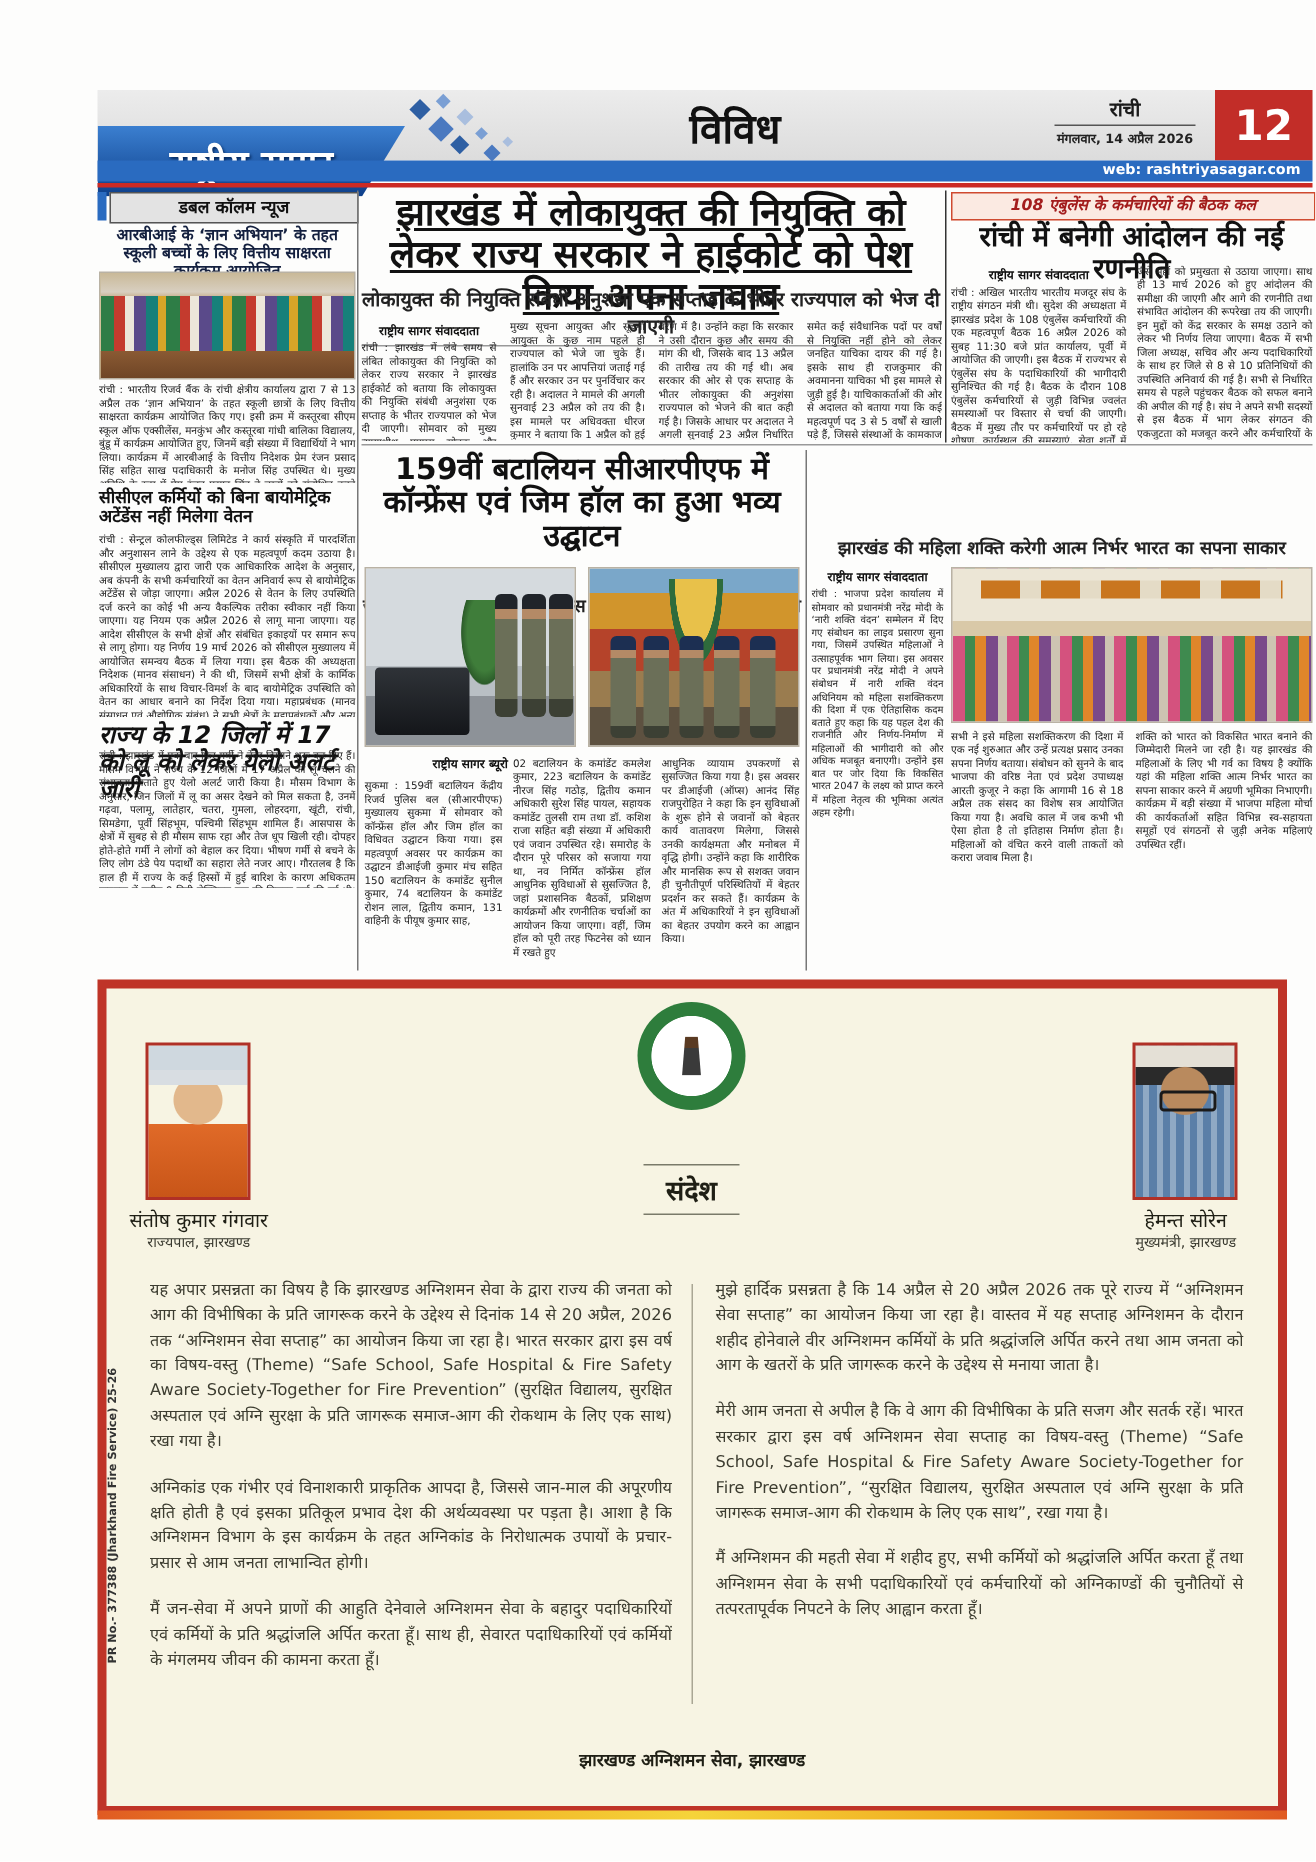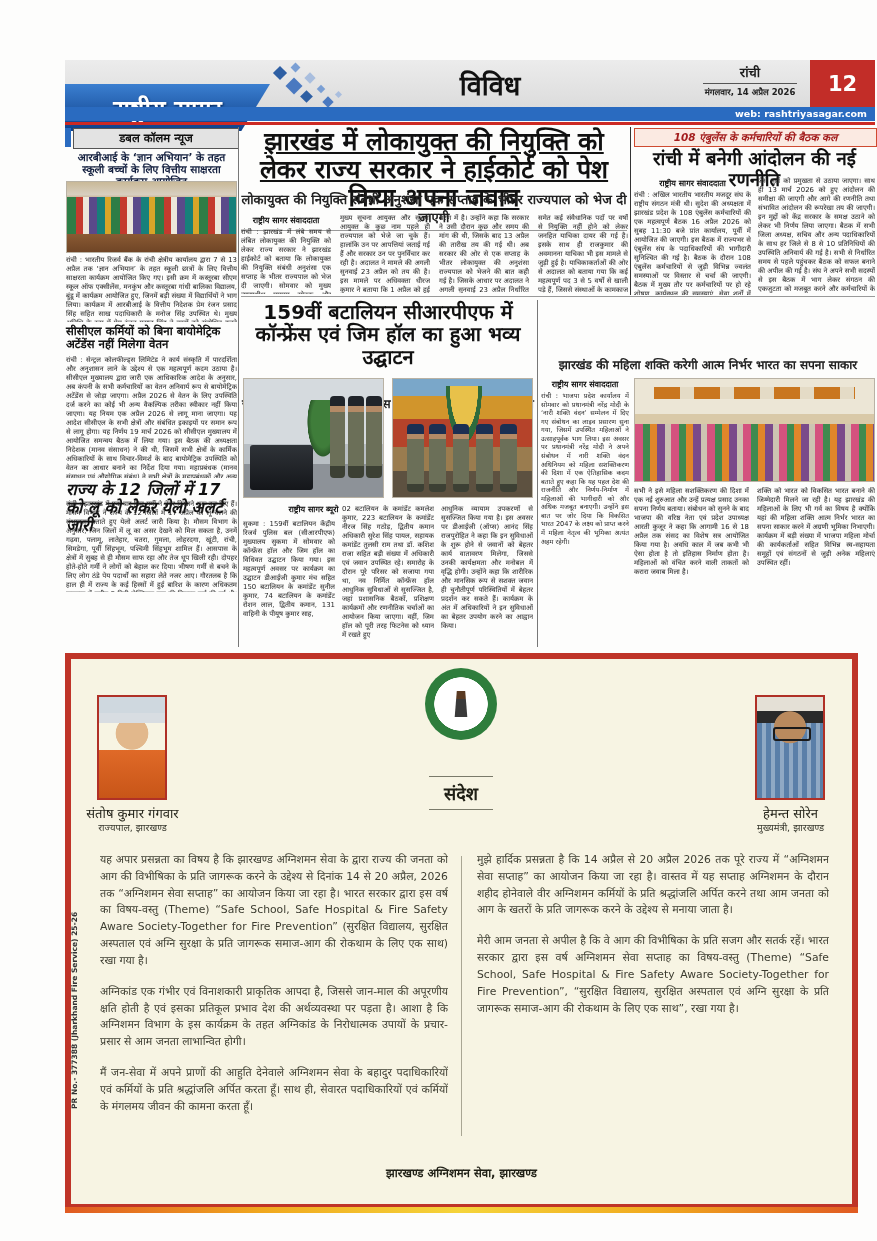--- a/index.html
+++ b/index.html
@@ -13,21 +13,21 @@
             clip-path:polygon(0 0,100% 0,86% 100%,0 100%);
             display:flex;align-items:center;justify-content:center;margin-top:24px;}
   .logo-text{color:#fff;font-weight:bold;font-size:25px;text-shadow:1px 1px 2px #062a5e;}
   .diamond{position:absolute;background:#4a79c0;transform:rotate(45deg);}
   .section-title{left:380px;top:66px;width:220px;text-align:center;font-size:27px;font-weight:bold;color:#111;}
   .dateblock{left:695px;top:63px;width:110px;text-align:center;}
   .date-city{font-size:13px;font-weight:bold;}
   .date-line{border-top:1px solid #555;margin:2px 8px;}
   .date-date{font-size:8.5px;font-weight:bold;color:#222;}
   .pageno{left:810px;top:60px;width:65px;height:47px;background:#c22d28;color:#fff;
-          display:flex;align-items:center;justify-content:center;font-size:21px;font-weight:bold;}
+          display:flex;align-items:center;justify-content:center;font-size:28px;font-weight:bold;}
   .webbar{left:65px;top:107px;width:810px;height:14px;background:#2a6bc0;color:#fff;
           font-size:9.5px;font-weight:bold;text-align:right;line-height:14px;padding-right:8px;box-sizing:border-box;}
   .redline{left:65px;top:122px;width:810px;height:3px;background:#cc2a24;}
   
   .kicker-box{background:#fbeae2;border:1px solid #cf4a30;color:#a31d1d;font-weight:bold;
               font-size:10.5px;text-align:center;line-height:17px;}
   .headline{font-weight:bold;color:#111;text-align:center;line-height:1.12;}
   .headline.navy{color:#14203f;}
   .subhead{font-weight:bold;color:#222;text-align:center;}
   .byline{font-weight:bold;font-size:8px;text-align:center;color:#111;margin-bottom:3px;}
@@ -204,16 +204,17 @@
 
   <div class="abs ad-col" style="left:100px;top:852px;width:348px;height:288px;overflow:hidden;">
     <p>यह अपार प्रसन्नता का विषय है कि झारखण्ड अग्निशमन सेवा के द्वारा राज्य की जनता को आग की विभीषिका के प्रति जागरूक करने के उद्देश्य से दिनांक 14 से 20 अप्रैल, 2026 तक “अग्निशमन सेवा सप्ताह” का आयोजन किया जा रहा है। भारत सरकार द्वारा इस वर्ष का विषय-वस्तु (Theme) “Safe School, Safe Hospital &amp; Fire Safety Aware Society-Together for Fire Prevention” (सुरक्षित विद्यालय, सुरक्षित अस्पताल एवं अग्नि सुरक्षा के प्रति जागरूक समाज-आग की रोकथाम के लिए एक साथ) रखा गया है।</p>
     <p>अग्निकांड एक गंभीर एवं विनाशकारी प्राकृतिक आपदा है, जिससे जान-माल की अपूरणीय क्षति होती है एवं इसका प्रतिकूल प्रभाव देश की अर्थव्यवस्था पर पड़ता है। आशा है कि अग्निशमन विभाग के इस कार्यक्रम के तहत अग्निकांड के निरोधात्मक उपायों के प्रचार-प्रसार से आम जनता लाभान्वित होगी।</p>
     <p>मैं जन-सेवा में अपने प्राणों की आहुति देनेवाले अग्निशमन सेवा के बहादुर पदाधिकारियों एवं कर्मियों के प्रति श्रद्धांजलि अर्पित करता हूँ। साथ ही, सेवारत पदाधिकारियों एवं कर्मियों के मंगलमय जीवन की कामना करता हूँ।</p>
   </div>
   <div class="abs ad-vdiv" style="left:461px;top:856px;height:280px;"></div>
   <div class="abs ad-col" style="left:477px;top:852px;width:352px;height:288px;overflow:hidden;">
     <p>मुझे हार्दिक प्रसन्नता है कि 14 अप्रैल से 20 अप्रैल 2026 तक पूरे राज्य में “अग्निशमन सेवा सप्ताह” का आयोजन किया जा रहा है। वास्तव में यह सप्ताह अग्निशमन के दौरान शहीद होनेवाले वीर अग्निशमन कर्मियों के प्रति श्रद्धांजलि अर्पित करने तथा आम जनता को आग के खतरों के प्रति जागरूक करने के उद्देश्य से मनाया जाता है।</p>
     <p>मेरी आम जनता से अपील है कि वे आग की विभीषिका के प्रति सजग और सतर्क रहें। भारत सरकार द्वारा इस वर्ष अग्निशमन सेवा सप्ताह का विषय-वस्तु (Theme) “Safe School, Safe Hospital &amp; Fire Safety Aware Society-Together for Fire Prevention”, “सुरक्षित विद्यालय, सुरक्षित अस्पताल एवं अग्नि सुरक्षा के प्रति जागरूक समाज-आग की रोकथाम के लिए एक साथ”, रखा गया है।</p>
+    <p>मैं अग्निशमन की महती सेवा में शहीद हुए, सभी कर्मियों को श्रद्धांजलि अर्पित करता हूँ तथा अग्निशमन सेवा के सभी पदाधिकारियों एवं कर्मचारियों को अग्निकाण्डों की चुनौतियों से तत्परतापूर्वक निपटने के लिए आह्वान करता हूँ।</p>
   </div>
   <div class="abs ad-footer" style="left:100px;top:1165px;width:723px;">झारखण्ड अग्निशमन सेवा, झारखण्ड</div>
 
 </div>
 
 </body></html>

